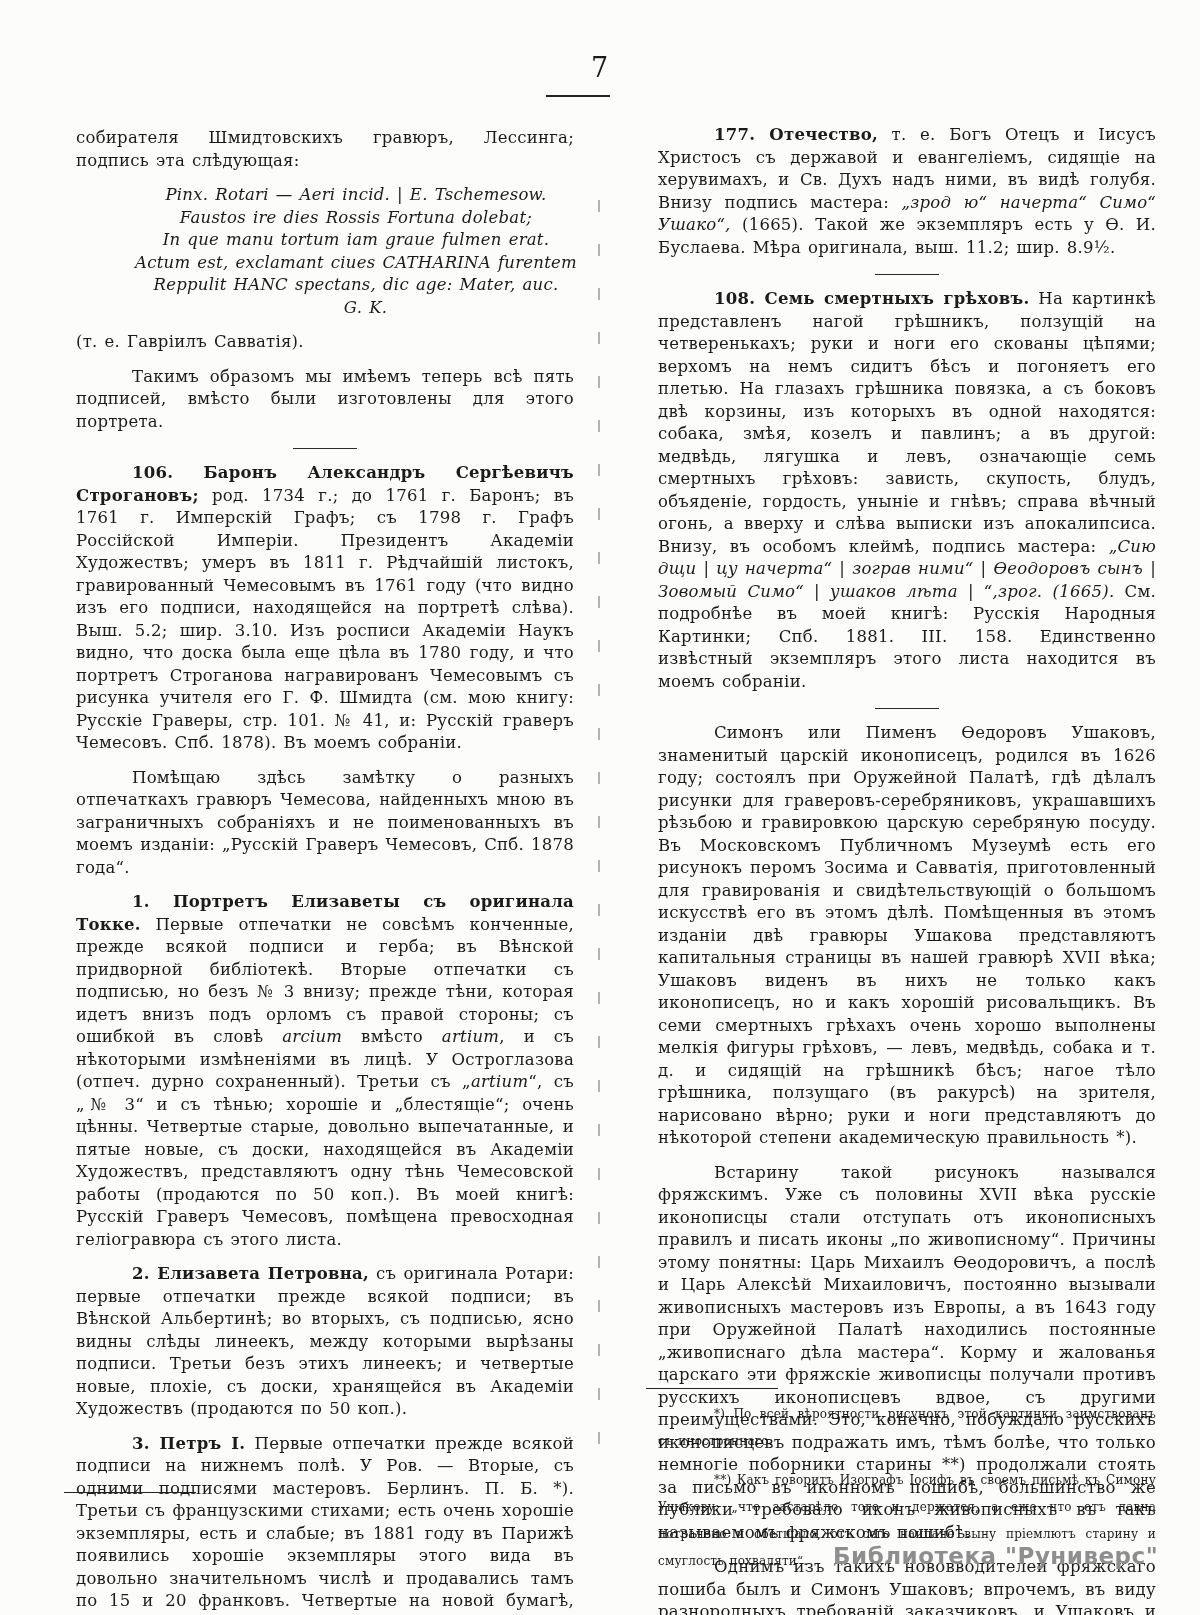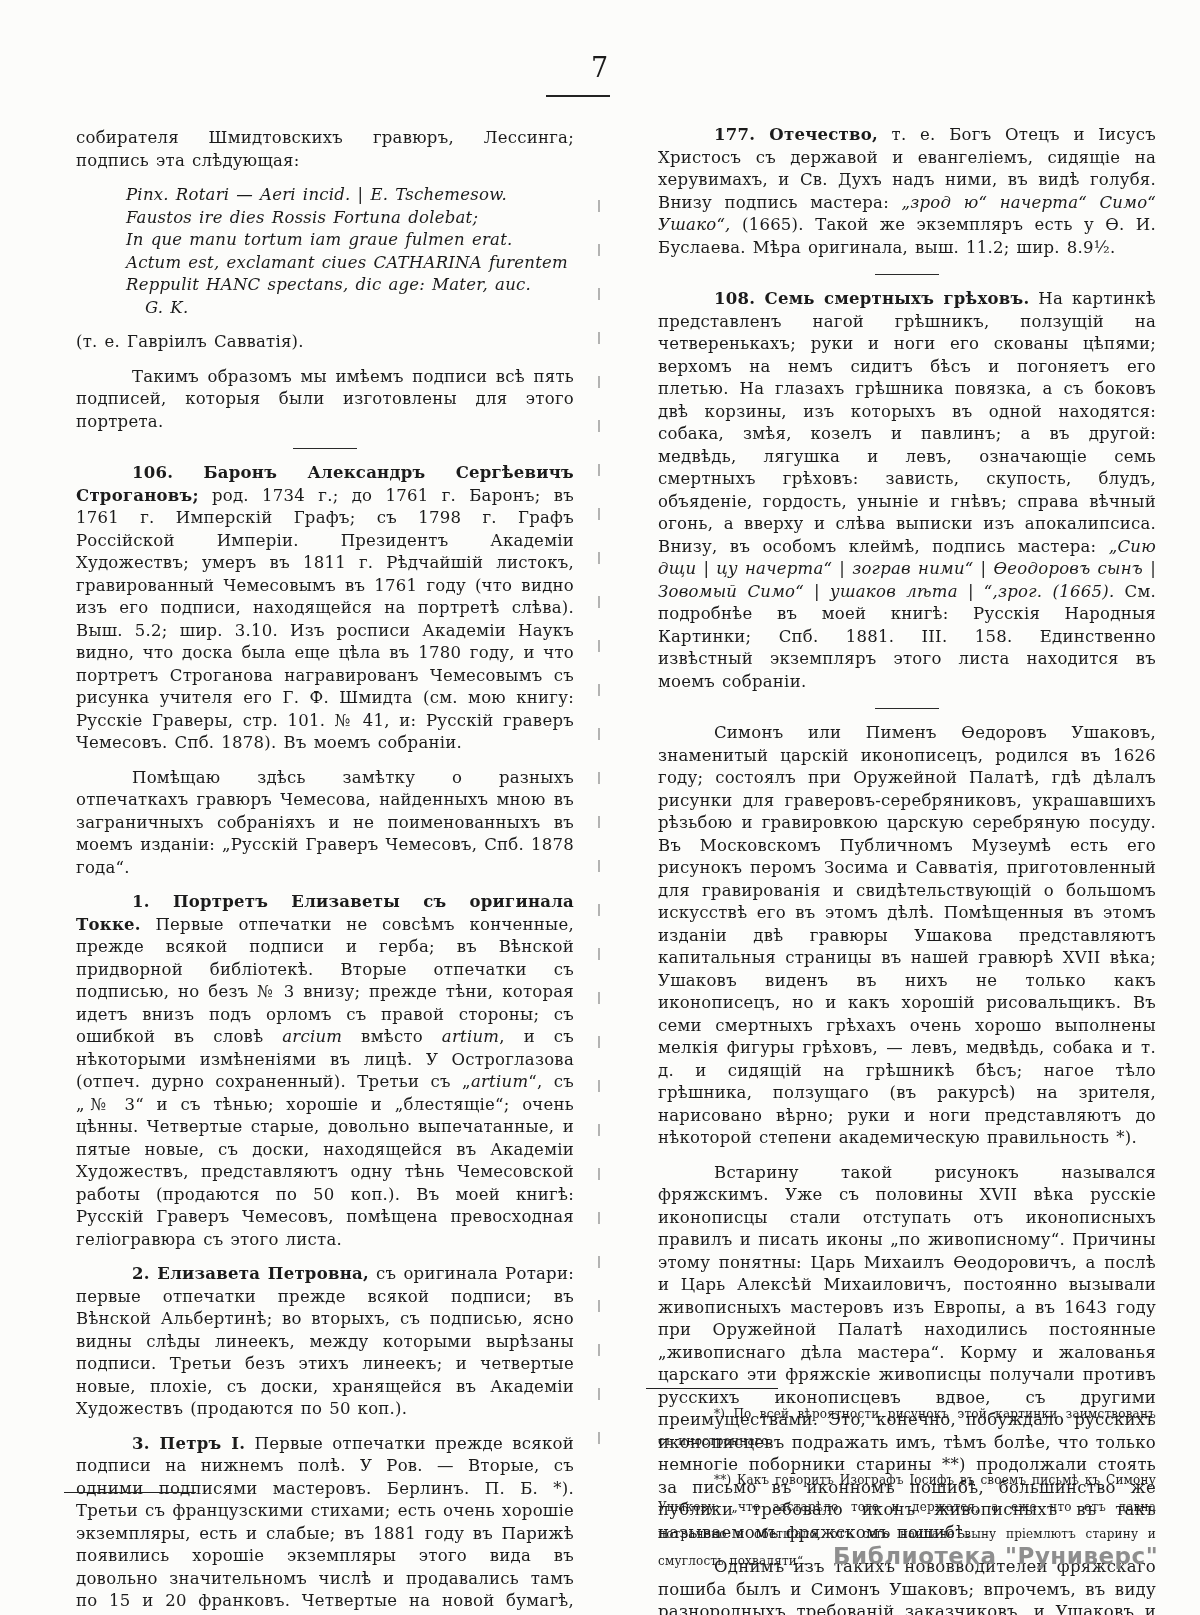--- a/index.html
+++ b/index.html
@@ -9,21 +9,21 @@
           font-size:27px;letter-spacing:1px;}
   .pageno-rule{position:absolute;top:95px;left:546px;width:64px;
           border-top:2px solid #222;}
   .col{position:absolute;width:522px;text-align:justify;font-size:16.5px;
        line-height:22.5px;letter-spacing:0.25px;word-spacing:1.5px;}
   .col-left{left:64px;top:115px;}
   .col-right{left:646px;top:112px;}
   p{margin:12px;text-indent:56px;}
   .noindent{text-indent:0;}
   b{font-weight:bold;}
-  .verse{font-style:italic;margin:3px 0 3px 62px;text-align:left;line-height:22.5px;}
+  .verse{font-style:italic;margin:3px 0 3px 62px;text-align:center;line-height:22.5px;}
   .verse div{text-indent:0;}
   .gk{display:inline-block;margin-left:19px;font-style:italic;}
   .divider{width:64px;border-top:1.5px solid #2a2a2a;margin:15px auto 13px auto;}
   .divider.big{margin:26px auto 22px auto;}
   .sig{font-style:italic;}
   .fnblock{position:absolute;width:522px;}
   .fnblock-left{left:0;top:1377px;}
   .fnblock-right{left:0;top:1276px;}
   .fnrule{width:132px;border-top:1.8px solid #222;margin:0 0 10px 0;}
   .footnote{font-size:12px;line-height:27px;text-indent:56px;
@@ -52,21 +52,21 @@
     <div class="verse">
       <div>Pinx. Rotari — Aeri incid. | E. Tschemesow.</div>
       <div>Faustos ire dies Rossis Fortuna dolebat;</div>
       <div>In que manu tortum iam graue fulmen erat.</div>
       <div>Actum est, exclamant ciues CATHARINA furentem</div>
       <div><span>Reppulit HANC spectans, dic age: Mater, auc.</span><span class="gk">G. K.</span></div>
     </div>
 
     <p class="noindent"><span>(т. е. Гавріилъ Савватія).</span></p>
 
-    <p><span>Такимъ образомъ мы имѣемъ подписи всѣ пять подписей, которыя были изготовлены для этого портрета.</span></p>
+    <p><span>Такимъ образомъ мы имѣемъ теперь всѣ пять подписей, вмѣсто были изготовлены для этого портрета.</span></p>
 
     <div class="divider"></div>
 
     <p><b>106. Баронъ Александръ Сергѣевичъ Строгановъ;</b><span> род. 1734 г.; до 1761 г. Баронъ; въ 1761 г. Имперскій Графъ; съ 1798 г. Графъ Россійской Имперіи. Президентъ Академіи Художествъ; умеръ въ 1811 г. Рѣдчайшій листокъ, гравированный Чемесовымъ въ 1761 году (что видно изъ его подписи, находящейся на портретѣ слѣва). Выш. 5.2; шир. 3.10. Изъ росписи Академіи Наукъ видно, что доска была еще цѣла въ 1780 году, и что портретъ Строганова награвированъ Чемесовымъ съ рисунка учителя его Г. Ф. Шмидта (см. мою книгу: Русскіе Граверы, стр. 101. № 41, и: Русскій граверъ Чемесовъ. Спб. 1878). Въ моемъ собраніи.</span></p>
 
     <p><span>Помѣщаю здѣсь замѣтку о разныхъ отпечаткахъ гравюръ Чемесова, найденныхъ мною въ заграничныхъ собраніяхъ и не поименованныхъ въ моемъ изданіи: „Русскій Граверъ Чемесовъ, Спб. 1878 года“.</span></p>
 
     <p><b>1. Портретъ Елизаветы съ оригинала Токке.</b><span> Первые отпечатки не совсѣмъ конченные, прежде всякой подписи и герба; въ Вѣнской придворной библіотекѣ. Вторые отпечатки съ подписью, но безъ № 3 внизу; прежде тѣни, которая идетъ внизъ подъ орломъ съ правой стороны; съ ошибкой въ словѣ </span><i>arcium</i><span> вмѣсто </span><i>artium</i><span>, и съ нѣкоторыми измѣненіями въ лицѣ. У Остроглазова (отпеч. дурно сохраненный). Третьи съ „</span><i>artium</i><span>“, съ „№ 3“ и съ тѣнью; хорошіе и „блестящіе“; очень цѣнны. Четвертые старые, довольно выпечатанные, и пятые новые, съ доски, находящейся въ Академіи Художествъ, представляютъ одну тѣнь Чемесовской работы (продаются по 50 коп.). Въ моей книгѣ: Русскій Граверъ Чемесовъ, помѣщена превосходная геліогравюра съ этого листа.</span></p>
 
     <p><b>2. Елизавета Петровна,</b><span> съ оригинала Ротари: первые отпечатки прежде всякой подписи; въ Вѣнской Альбертинѣ; во вторыхъ, съ подписью, ясно видны слѣды линеекъ, между которыми вырѣзаны подписи. Третьи безъ этихъ линеекъ; и четвертые новые, плохіе, съ доски, хранящейся въ Академіи Художествъ (продаются по 50 коп.).</span></p>

